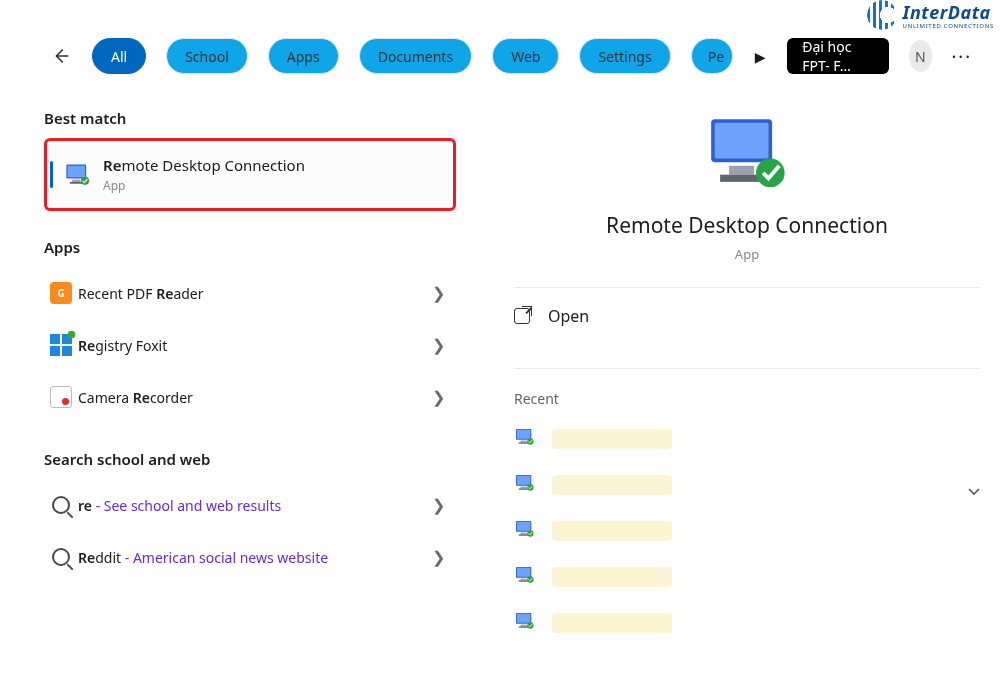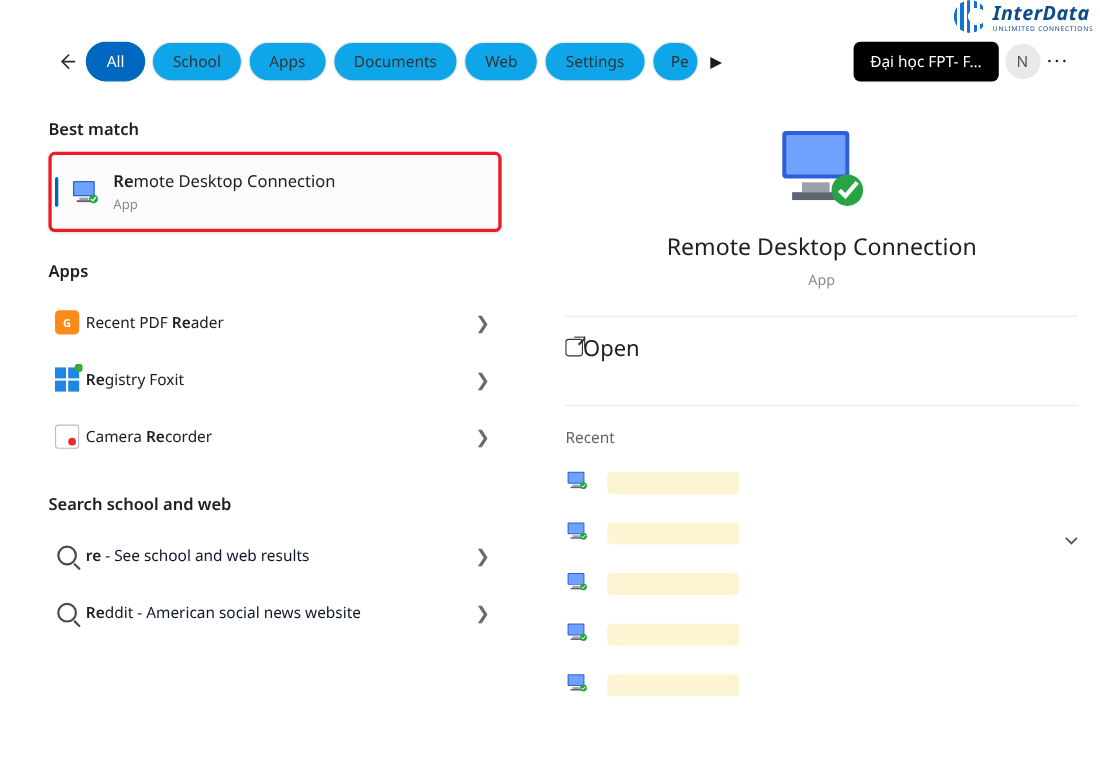--- a/index.html
+++ b/index.html
@@ -1,17 +1,17 @@
 <!DOCTYPE html>
 <html><head>
 <meta charset="utf-8">
 <style>
   * { box-sizing: border-box; margin: 0; padding: 0; }
   html, body { width: 1000px; height: 700px; font-family: "Segoe UI", system-ui, sans-serif; background: #fff; color: #202020; overflow: hidden; }
-  .topbar { display: flex; align-items: center; gap: 6px; padding: 30px 22px 0 50px; height: 82px; }
+  .topbar { display: flex; align-items: center; gap: 20px; padding: 30px 22px 0 50px; height: 82px; }
   .topbar .back { width: 22px; height: 22px; color: #2b2b2b; }
   .pill { display: inline-flex; align-items: center; height: 36px; padding: 0 18px; border-radius: 18px; border: 1px solid #e4e4e4; background: #0ea5e9; font-size: 14px; color: #333; white-space: nowrap; }
   .pill.active { background: #0067c0; border-color: #0067c0; color: #fff; }
   .pill.half { padding: 0 8px 0 16px; }
   .arrow-more { width: 20px; text-align: center; color: #1b1b1b; font-size: 14px; }
   .badge-dark { background: #000; color: #fff; height: 36px; display: inline-flex; align-items: center; padding: 0 15px; border-radius: 6px; font-size: 14px; margin-left: auto; max-width: 135px; overflow: hidden; }
   .avatar { width: 32px; height: 32px; border-radius: 50%; background: #e9e9e9; color: #555; display: inline-flex; align-items: center; justify-content: center; font-size: 14px; }
   .more-dots { font-size: 18px; letter-spacing: 2px; color: #222; padding-right: 6px; }
 
   .main { display: flex; height: 618px; }
@@ -26,29 +26,29 @@
   .bestbox .iconwrap { width: 38px; display: flex; justify-content: center; margin-left: 6px; }
   .bestbox .texts { margin-left: 6px; }
   .bestbox .title { font-size: 15px; }
   .bestbox .title b { font-weight: 600; }
   .bestbox .sub { font-size: 12px; color: #8a8a8a; margin-top: 2px; }
 
   .row { display: flex; align-items: center; height: 52px; }
   .row .icon-s { width: 34px; display: flex; justify-content: center; }
   .row .label { flex: 1; font-size: 14px; }
   .row .label b { font-weight: 600; }
-  .row .label .dim { color: #0f172a; }
+  .row .label .dim { color: #6d28d9; }
   .row .chev { width: 24px; color: #6a6a6a; }
 
   
   .hero { display: flex; flex-direction: column; align-items: center; padding-top: 18px; }
   .hero-title { font-size: 21px; margin-top: 14px; text-align: center; }
   .hero-sub { font-size: 13px; color: #8a8a8a; margin-top: 6px; }
   .divider { height: 1px; background: #e8e8e8; margin: 24px 0 0 0; }
-  .action { display: flex; align-items: center; height: 56px; font-size: 20px; }
+  .action { display: flex; align-items: center; height: 56px; gap: 18px; font-size: 16px; }
   .action .plink { color: #202020; }
   .expand { position: absolute; right: 18px; top: 400px; color: #555; }
   .recent-h { font-size: 14px; color: #666; margin-top: 20px; margin-bottom: 8px; }
   .recent-item { display: flex; align-items: center; height: 46px; gap: 16px; }
   .recent-item .blob { width: 120px; height: 20px; background: #fdf4d3; border-radius: 4px; }
 
   .rdc-svg { width: 28px; height: 24px; }
   .rdc-svg-lg { width: 86px; height: 74px; }
   .rdc-svg-sm { width: 22px; height: 18px; }
 

